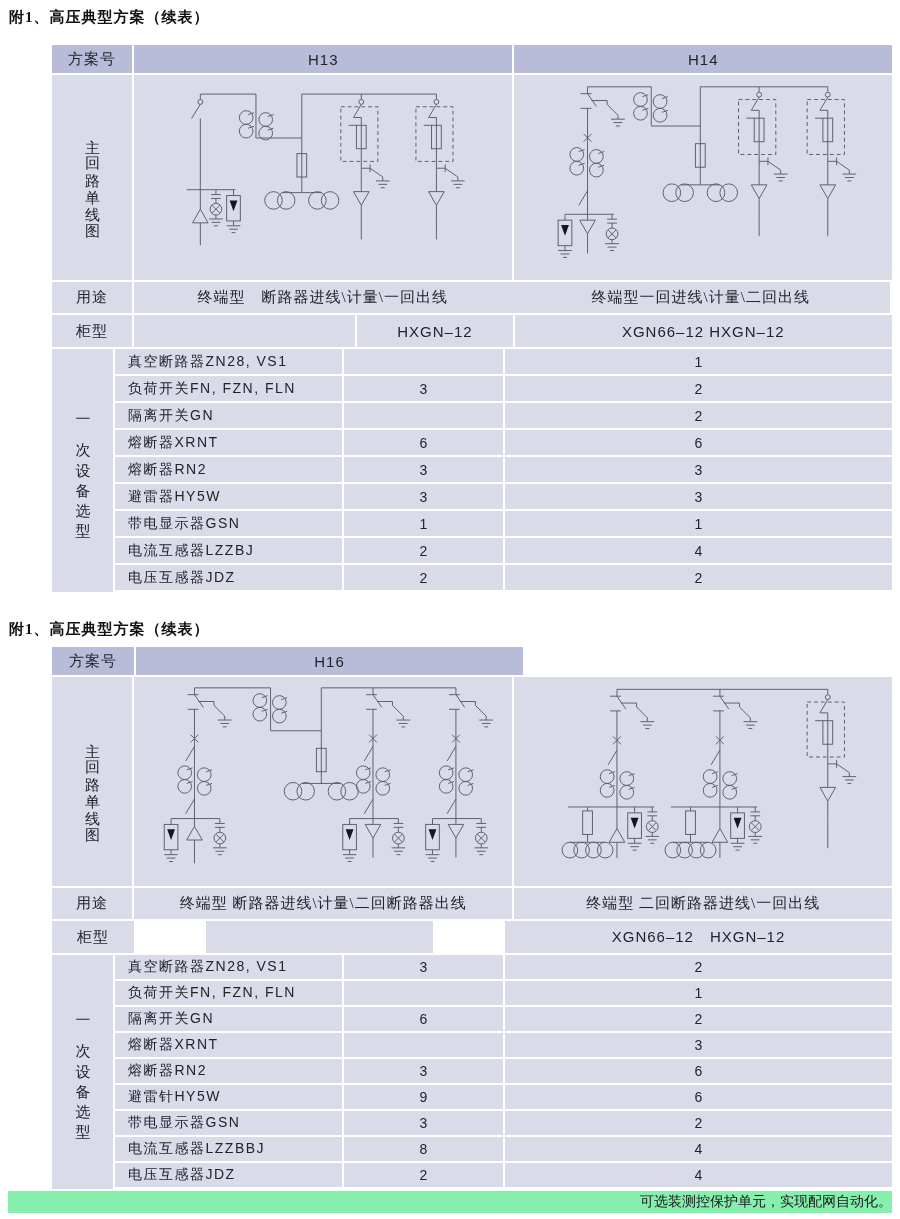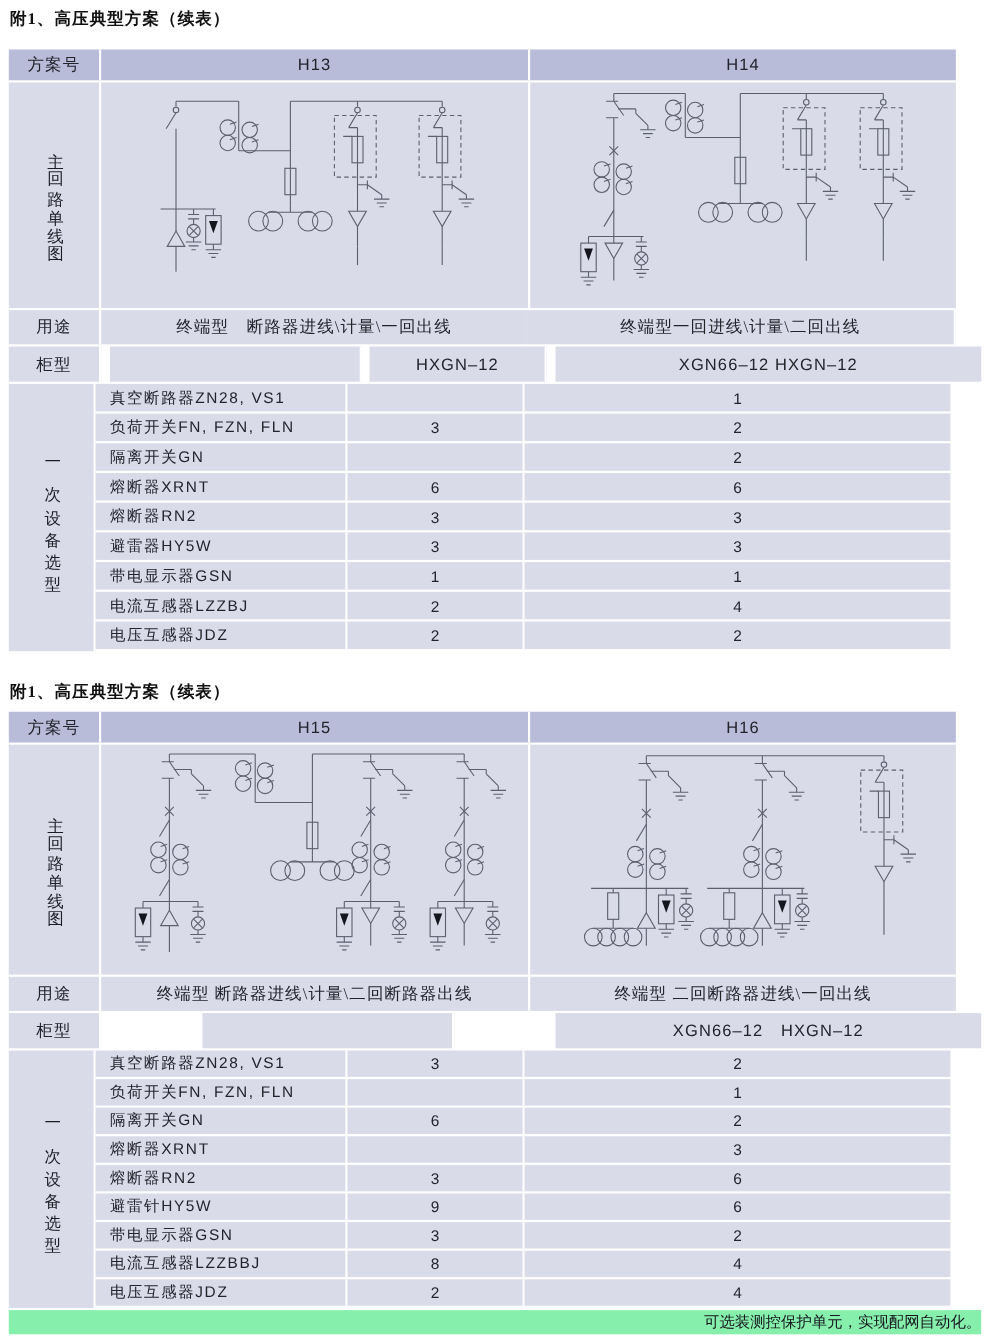--- a/index.html
+++ b/index.html
@@ -9,21 +9,21 @@
   }
   .pagetitle{
     position:absolute;left:9px;font-family:"Liberation Serif",serif;
     font-weight:600;font-size:15px;letter-spacing:1px;color:#111;
   }
   .tbl{position:absolute;left:8px;width:884px;}
   .row{display:flex;box-sizing:border-box;border-bottom:2px solid #fff;}
   .cell{box-sizing:border-box;background:#d9dbe9;display:flex;align-items:center;justify-content:center;}
   .hdr .cell{background:#b9bcd9;}
   .br{border-right:2px solid #fff;}
-  .w1{width:84px;} .w2{width:390px;text-align:center;} .w3{width:387px;}
+  .w1{width:84px;margin-left:44px;} .w2{width:390px;text-align:center;} .w3{width:387px;}
   .wn{width:229px;} .wv{width:161px;}
   .hdr{height:30px;}
   .hdr .cell{font-size:15px;letter-spacing:1px;}
   .serif{font-family:"Liberation Serif",serif;}
   .diagrow1{height:207px;} .diagrow2{height:211px;}
   .vlabel{
     writing-mode:vertical-rl;text-orientation:upright;
     font-family:"Liberation Serif",serif;font-size:15px;letter-spacing:17px;color:#1d1d26;
   }
   .vlabel.eq{letter-spacing:20px;}
@@ -244,21 +244,20 @@
         </div>
     </div>
   </div>
 </div>
 
 <div class="pagetitle" style="top:620px">附1、高压典型方案（续表）</div>
 
 <div class="tbl t2" style="top:647px">
   <div class="row hdr">
     <div class="cell serif w1 br">方案号</div>
-    <div class="cell w2 br">H15</div>
     <div class="cell w3">H16</div>
   </div>
 
   <div class="row diagrow2">
     <div class="cell w1 br">
       <span class="vlabel">主回路单线图</span>
     </div>
     <div class="cell w2 br">
       <svg class="diagram" viewBox="0 0 388 208">
         <path d="M62 8H140 M140 8V52 M140 52H192 M192 8H330 M192 8V100"></path>

